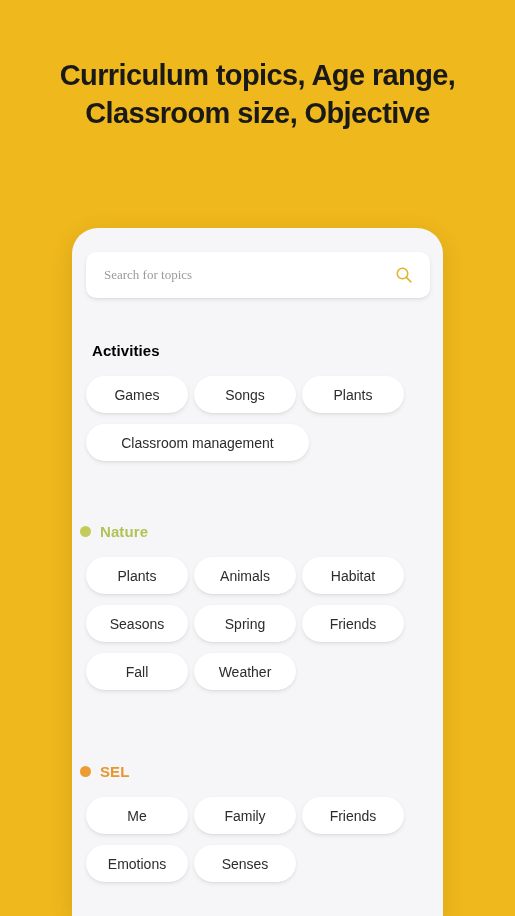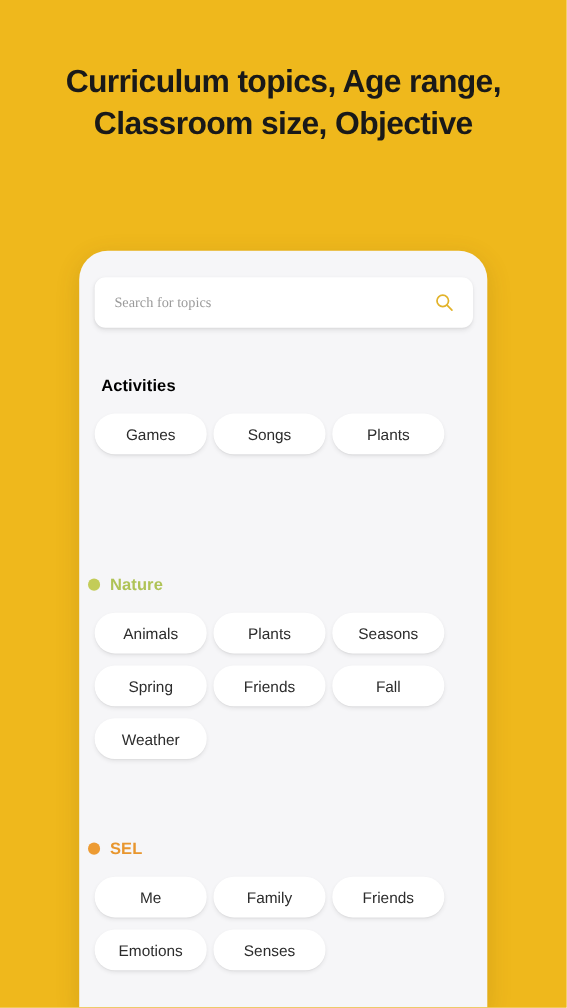--- a/index.html
+++ b/index.html
@@ -173,30 +173,32 @@
 
     <div id="sections-host">
         <div class="section" style="top: 112px;">
           <div class="sec-head nodot">
             <span class="sec-title" style="color: #000000;">Activities</span>
           </div>
           <div class="chips">
             <div class="chip">Games</div>
             <div class="chip">Songs</div>
             <div class="chip">Plants</div>
+            <div class="chip wide">Classroom management</div>
           </div>
         </div>
         <div class="section" style="top: 293px;">
           <div class="sec-head">
             <span class="sec-dot" style="background: rgb(195, 204, 88);"></span>
             <span class="sec-title" style="color: rgb(175, 195, 86);">Nature</span>
           </div>
           <div class="chips">
+            <div class="chip">Plants</div>
             <div class="chip">Animals</div>
-            <div class="chip">Plants</div>
+            <div class="chip">Habitat</div>
             <div class="chip">Seasons</div>
             <div class="chip">Spring</div>
             <div class="chip">Friends</div>
             <div class="chip">Fall</div>
             <div class="chip">Weather</div>
           </div>
         </div>
         <div class="section" style="top: 533px;">
           <div class="sec-head">
             <span class="sec-dot" style="background: rgb(237, 155, 51);"></span>

